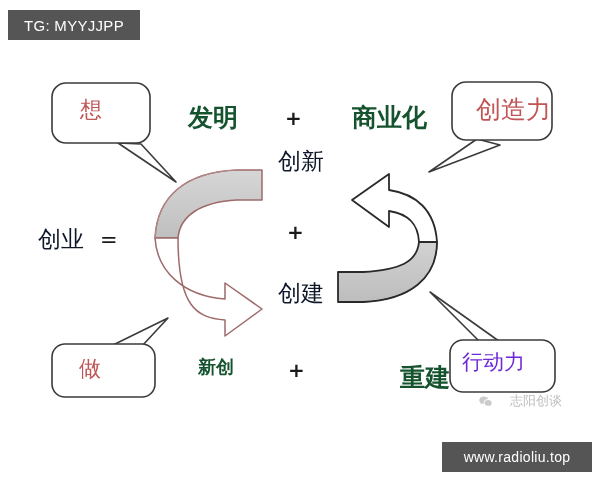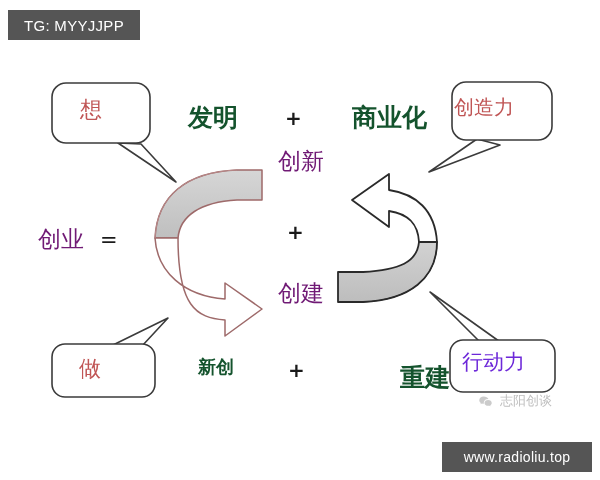--- a/index.html
+++ b/index.html
@@ -60,21 +60,21 @@
     position: absolute;
     white-space: nowrap;
     font-family: "DejaVu Sans", "Liberation Sans", sans-serif;
     line-height: 1;
   }
   .lbl-red {
     color: #14532d;
     font-weight: bold;
   }
   .lbl-black {
-    color: #701a75;
+    color: #0f172a;
     font-weight: normal;
   }
   .lbl-plus {
     color: #1a1a1a;
     font-weight: bold;
   }
   #t-faming   { left: 188px; top: 105px; font-size: 25px; }
   #t-plus-top { left: 285px; top: 108px; font-size: 20px; }
   #t-shangye  { left: 352px; top: 105px; font-size: 25px; }
   #t-chuangxin{ left: 278px; top: 150px; font-size: 23px; }
@@ -87,31 +87,31 @@
   #t-equals   { left: 100px; top: 230px; font-size: 21px; color: #1a1a1a; }
   
   .bub-text {
     position: absolute;
     white-space: nowrap;
     color: #c05555;
     font-family: "DejaVu Sans", "Liberation Sans", sans-serif;
     line-height: 1;
   }
   #b-xiang  { left: 80px;  top: 99px;  font-size: 22px; }
-  #b-chuangzaoli { left: 454px; top: 97px; font-size: 20px; }
+  #b-chuangzaoli { left: 476px; top: 97px; font-size: 25px; }
   #b-zuo    { left: 79px;  top: 358px; font-size: 22px; }
   #b-xingdongli  { left: 462px; top: 352px; font-size: 21px; color: #6d28d9; }
   
   #watermark {
     position: absolute;
     left: 478px;
     top: 392px;
     display: flex;
     align-items: center;
-    gap: 7px;
+    gap: 17px;
     opacity: 0.45;
   }
   #watermark .wm-text {
     font-size: 13px;
     color: #6e6e6e;
     font-family: "DejaVu Sans", "Liberation Sans", sans-serif;
     white-space: nowrap;
   }
   #watermark .wm-logo {
     width: 15px;

